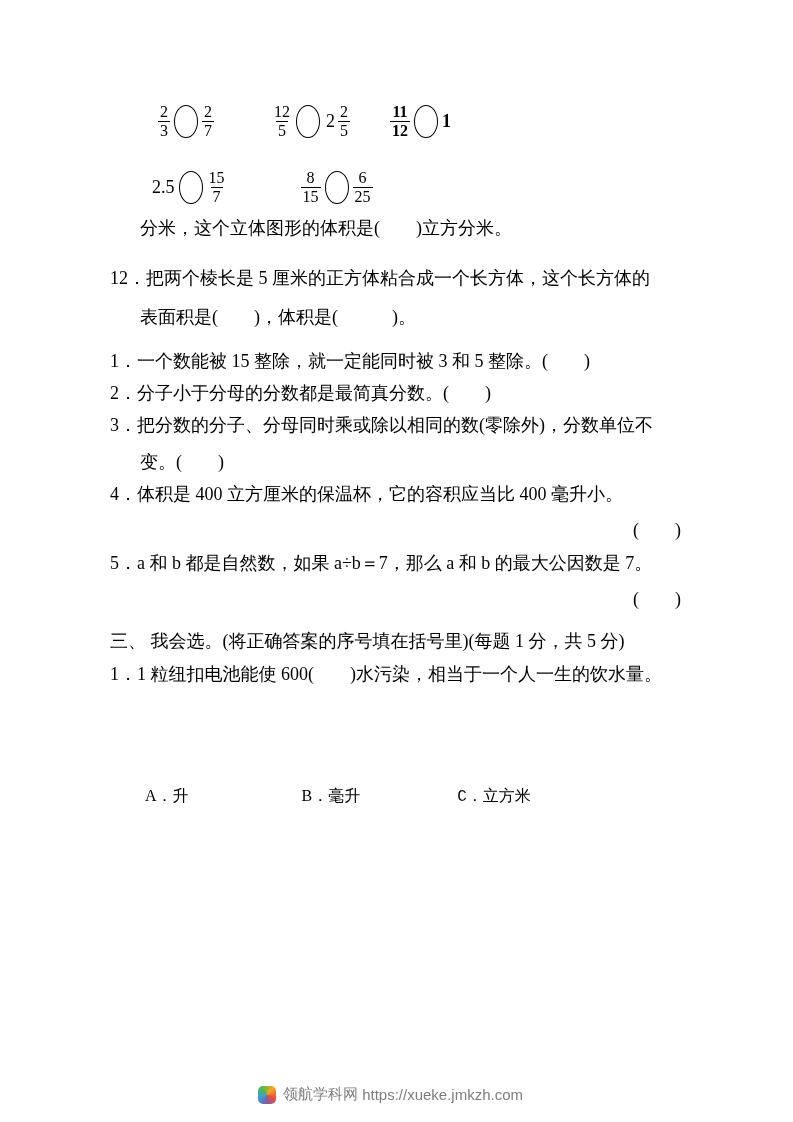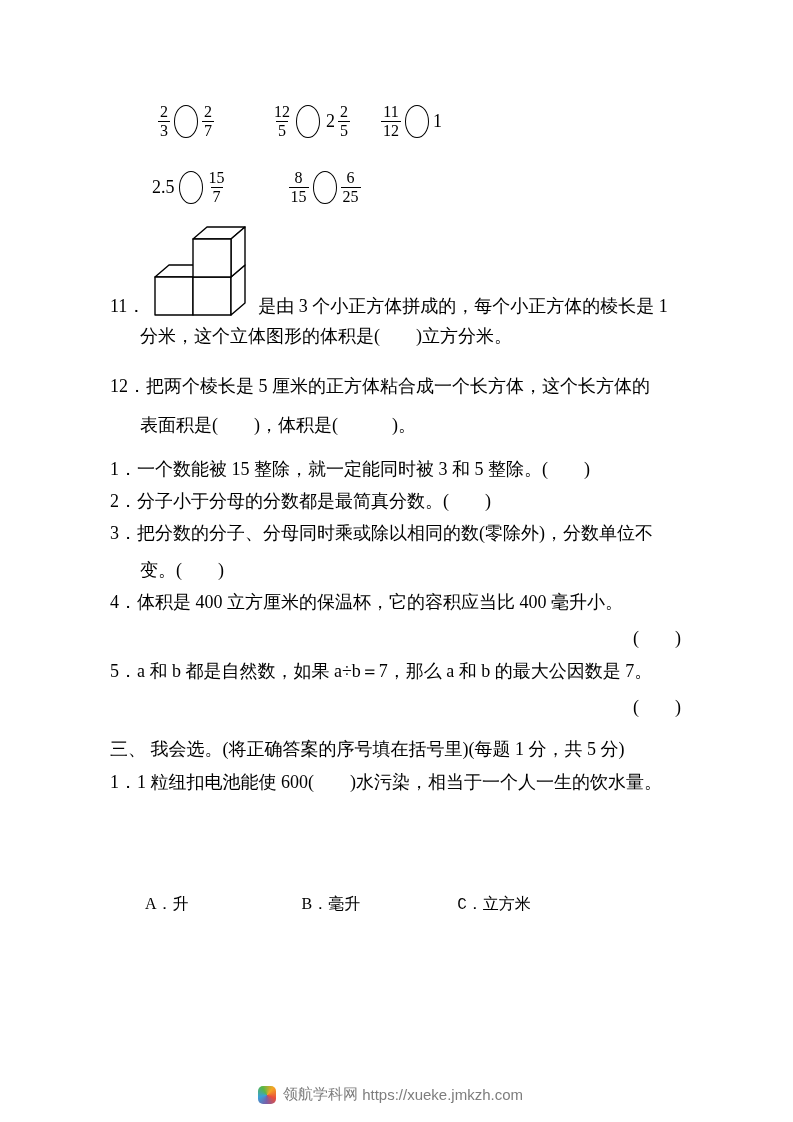--- a/index.html
+++ b/index.html
@@ -8,21 +8,21 @@
     background:#ffffff;
     color:#000;
     font-family:"Liberation Serif","DejaVu Serif",serif;
     position:relative;
     overflow:hidden;
   }
   .content { padding:98px 108px 0 110px; }
 
   
   .cmp-row { display:flex; align-items:center; height:46px; }
-  .cmp-row2 { margin-top:20px; }
+  .cmp-row2 { margin-top:20px;gap:12px; }
   .comp { display:inline-flex; align-items:center; }
   .frac { display:inline-flex; flex-direction:column; align-items:center; font-size:16px; line-height:1.12; }
   .frac .den { border-top:1.2px solid #000; padding:0 2px; }
   .frac .num { padding:0 2px; }
   .circle {
     display:inline-block; width:24px; height:33px;
     border:1.4px solid #000; border-radius:50%;
     margin:0 4px; background:#fff;
   }
   .plain { font-size:18px; }
@@ -90,21 +90,21 @@
         <span class="den">5</span>
       </span>
       <span class="circle"></span>
       <span class="mixed-whole">2</span>
       <span class="frac">
         <span class="num">2</span>
         <span class="den">5</span>
       </span>
     </span>
 
-    <span class="comp" style="margin-left:31px;">
+    <span class="comp" style="margin-left:40px;font-weight:bold;">
       <span class="frac">
         <span class="num">11</span>
         <span class="den">12</span>
       </span>
       <span class="circle"></span>
       <span class="plain">1</span>
     </span>
   </div>
 
   <div class="cmp-row cmp-row2">
@@ -123,35 +123,20 @@
         <span class="den">15</span>
       </span>
       <span class="circle"></span>
       <span class="frac">
         <span class="num">6</span>
         <span class="den">25</span>
       </span>
     </span>
   </div>
 
-  <div class="q11-row">
-    <span class="q-num">11．</span>
-    <svg class="cube-figure" width="96" height="92" viewBox="0 0 96 92">
-      <g fill="#ffffff" stroke="#000000" stroke-width="1.4" stroke-linejoin="round">
-        <polygon points="2,51 16,39 54,39 40,51"></polygon>
-        <rect x="2" y="51" width="38" height="38"></rect>
-        <rect x="40" y="51" width="38" height="38"></rect>
-        <polygon points="78,51 92,39 92,77 78,89"></polygon>
-        <polygon points="40,13 54,1 92,1 78,13"></polygon>
-        <polygon points="78,13 92,1 92,39 78,51"></polygon>
-        <rect x="40" y="13" width="38" height="38"></rect>
-      </g>
-    </svg>
-    <span class="q-text">是由 3 个小正方体拼成的，每个小正方体的棱长是 1</span>
-  </div>
   <div class="line indent mt6">分米，这个立体图形的体积是(　　)立方分米。</div>
 
   <div class="line mt26">12．把两个棱长是 5 厘米的正方体粘合成一个长方体，这个长方体的</div>
   <div class="line indent mt14">表面积是(　　)，体积是(　　　)。</div>
 
 
   <div class="line split mt20">
     <span>1．一个数能被 15 整除，就一定能同时被 3 和 5 整除。</span>
     <span class="bracket">(　　)</span>
   </div>

